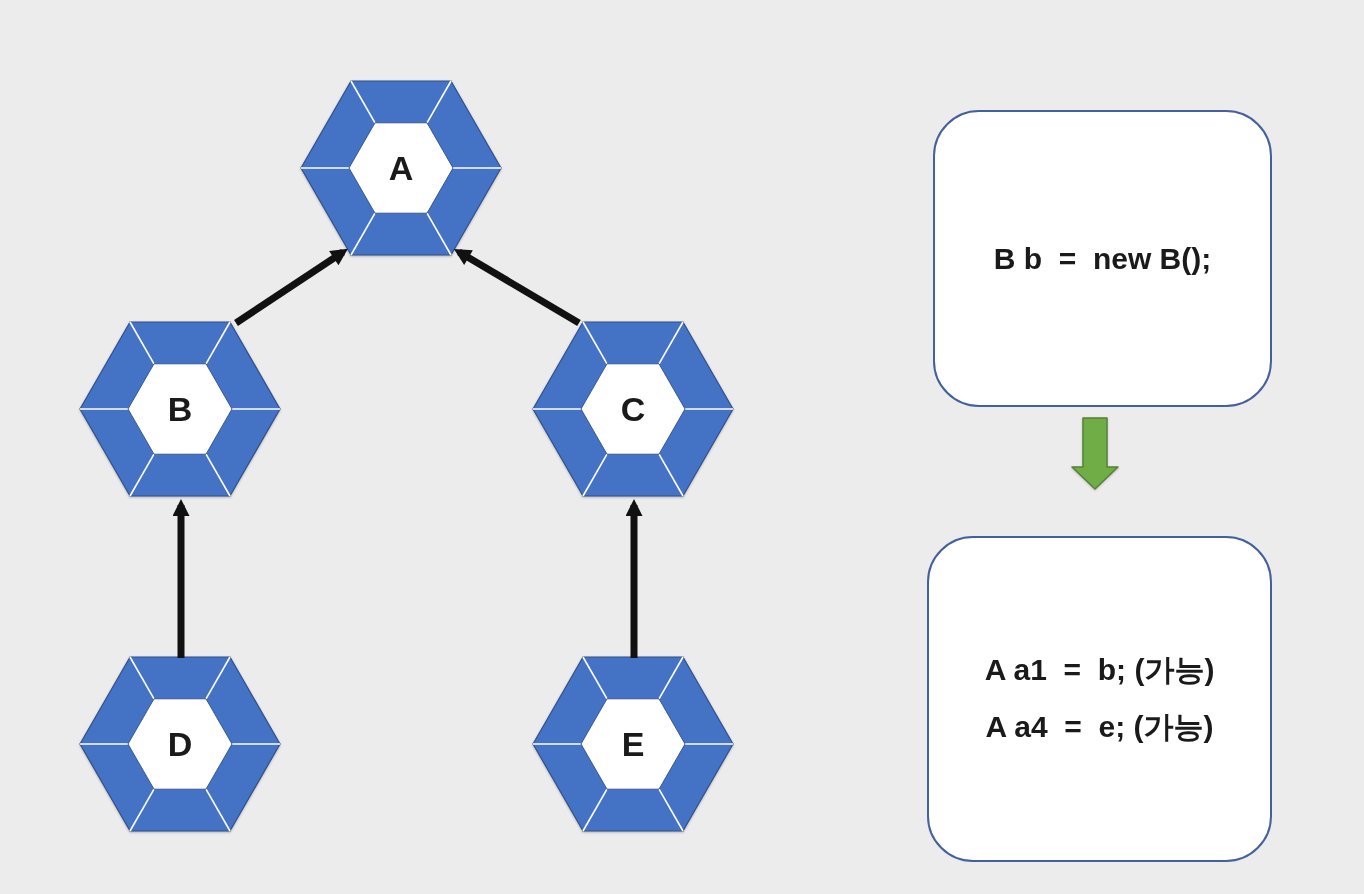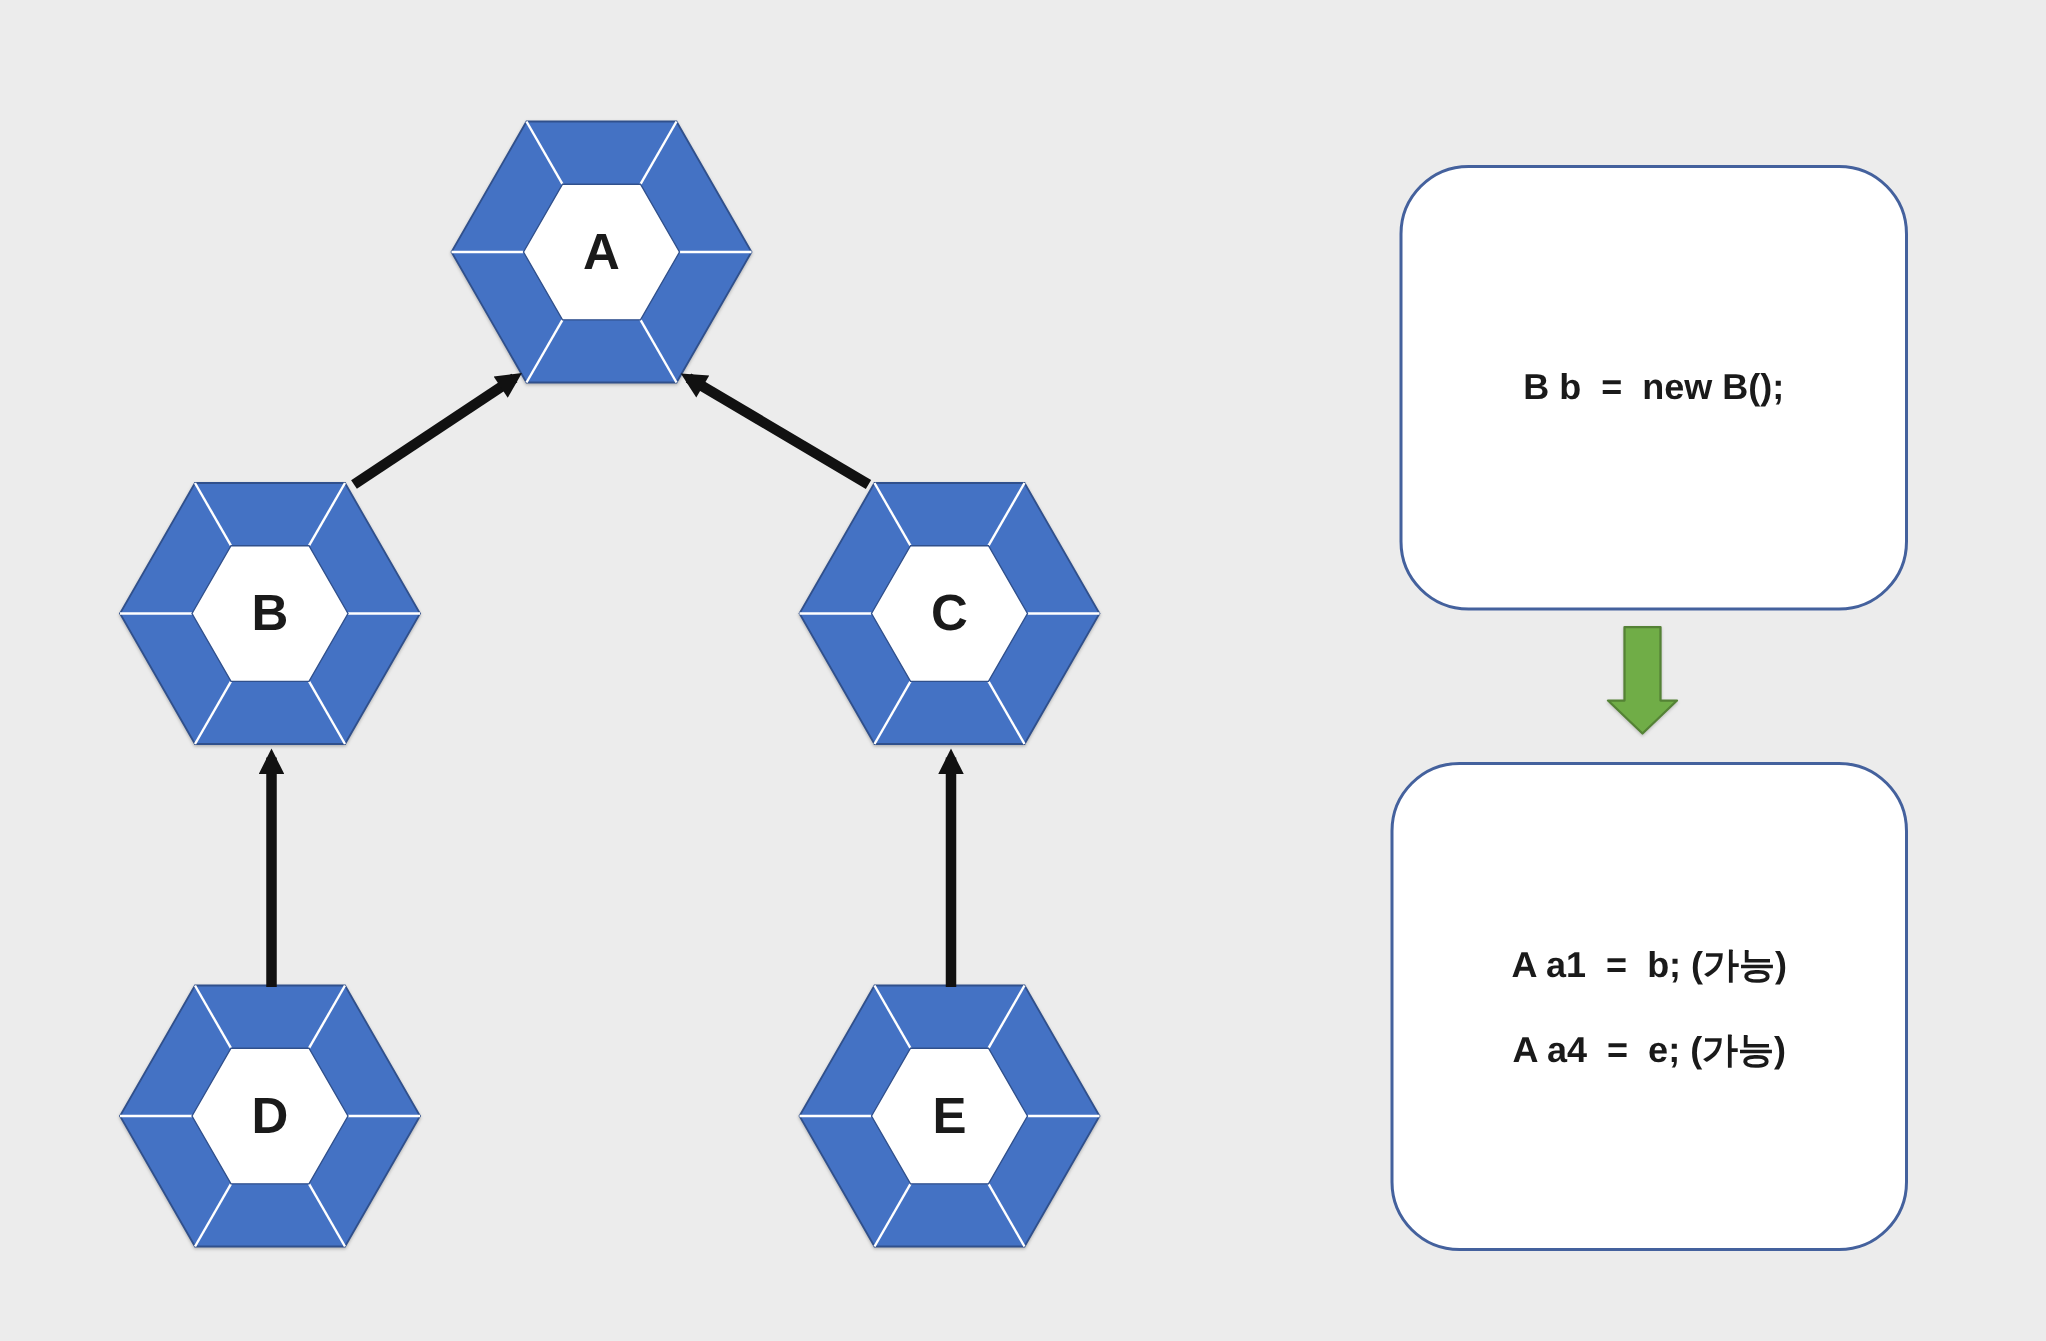--- a/index.html
+++ b/index.html
@@ -69,21 +69,21 @@
     flex-direction: column;
     justify-content: center;
     align-items: center;
     z-index: 2;
   }
   .codebox .line {
     height: 57px;
     display: flex;
     align-items: center;
     justify-content: center;
-    font-size: 24px;
+    font-size: 30px;
     font-weight: 700;
     color: var(--text-color, #1a1a1a);
     white-space: pre;
   }
   .edge-line {
     stroke: var(--arrow-black, #111111);
     stroke-width: 7;
     fill: none;
   }
   .flow-arrow-shape {
@@ -159,18 +159,18 @@
     <line class="edge-line" x1="579" y1="323" x2="459" y2="252" marker-end="url(#arrowhead)"></line>
     <line class="edge-line" x1="181" y1="658" x2="181" y2="505" marker-end="url(#arrowhead)"></line>
     <line class="edge-line" x1="634" y1="658" x2="634" y2="505" marker-end="url(#arrowhead)"></line>
     <polygon class="flow-arrow-shape" points="1083,418 1107,418 1107,467 1118,467 1095,489 1072,467 1083,467"></polygon>
   </svg>
 
   <div class="codebox" style="left:933px; top:110px; width:335px; height:293px;">
     <div class="line">B b  =  new B();</div>
   </div>
 
-  <div class="codebox" style="left:927px; top:508px; width:341px; height:322px;">
+  <div class="codebox" style="left:927px; top:536px; width:341px; height:322px;">
     <div class="line">A a1  =  b; (가능)</div>
     <div class="line">A a4  =  e; (가능)</div>
   </div>
 
 </div>
 
 </body></html>

